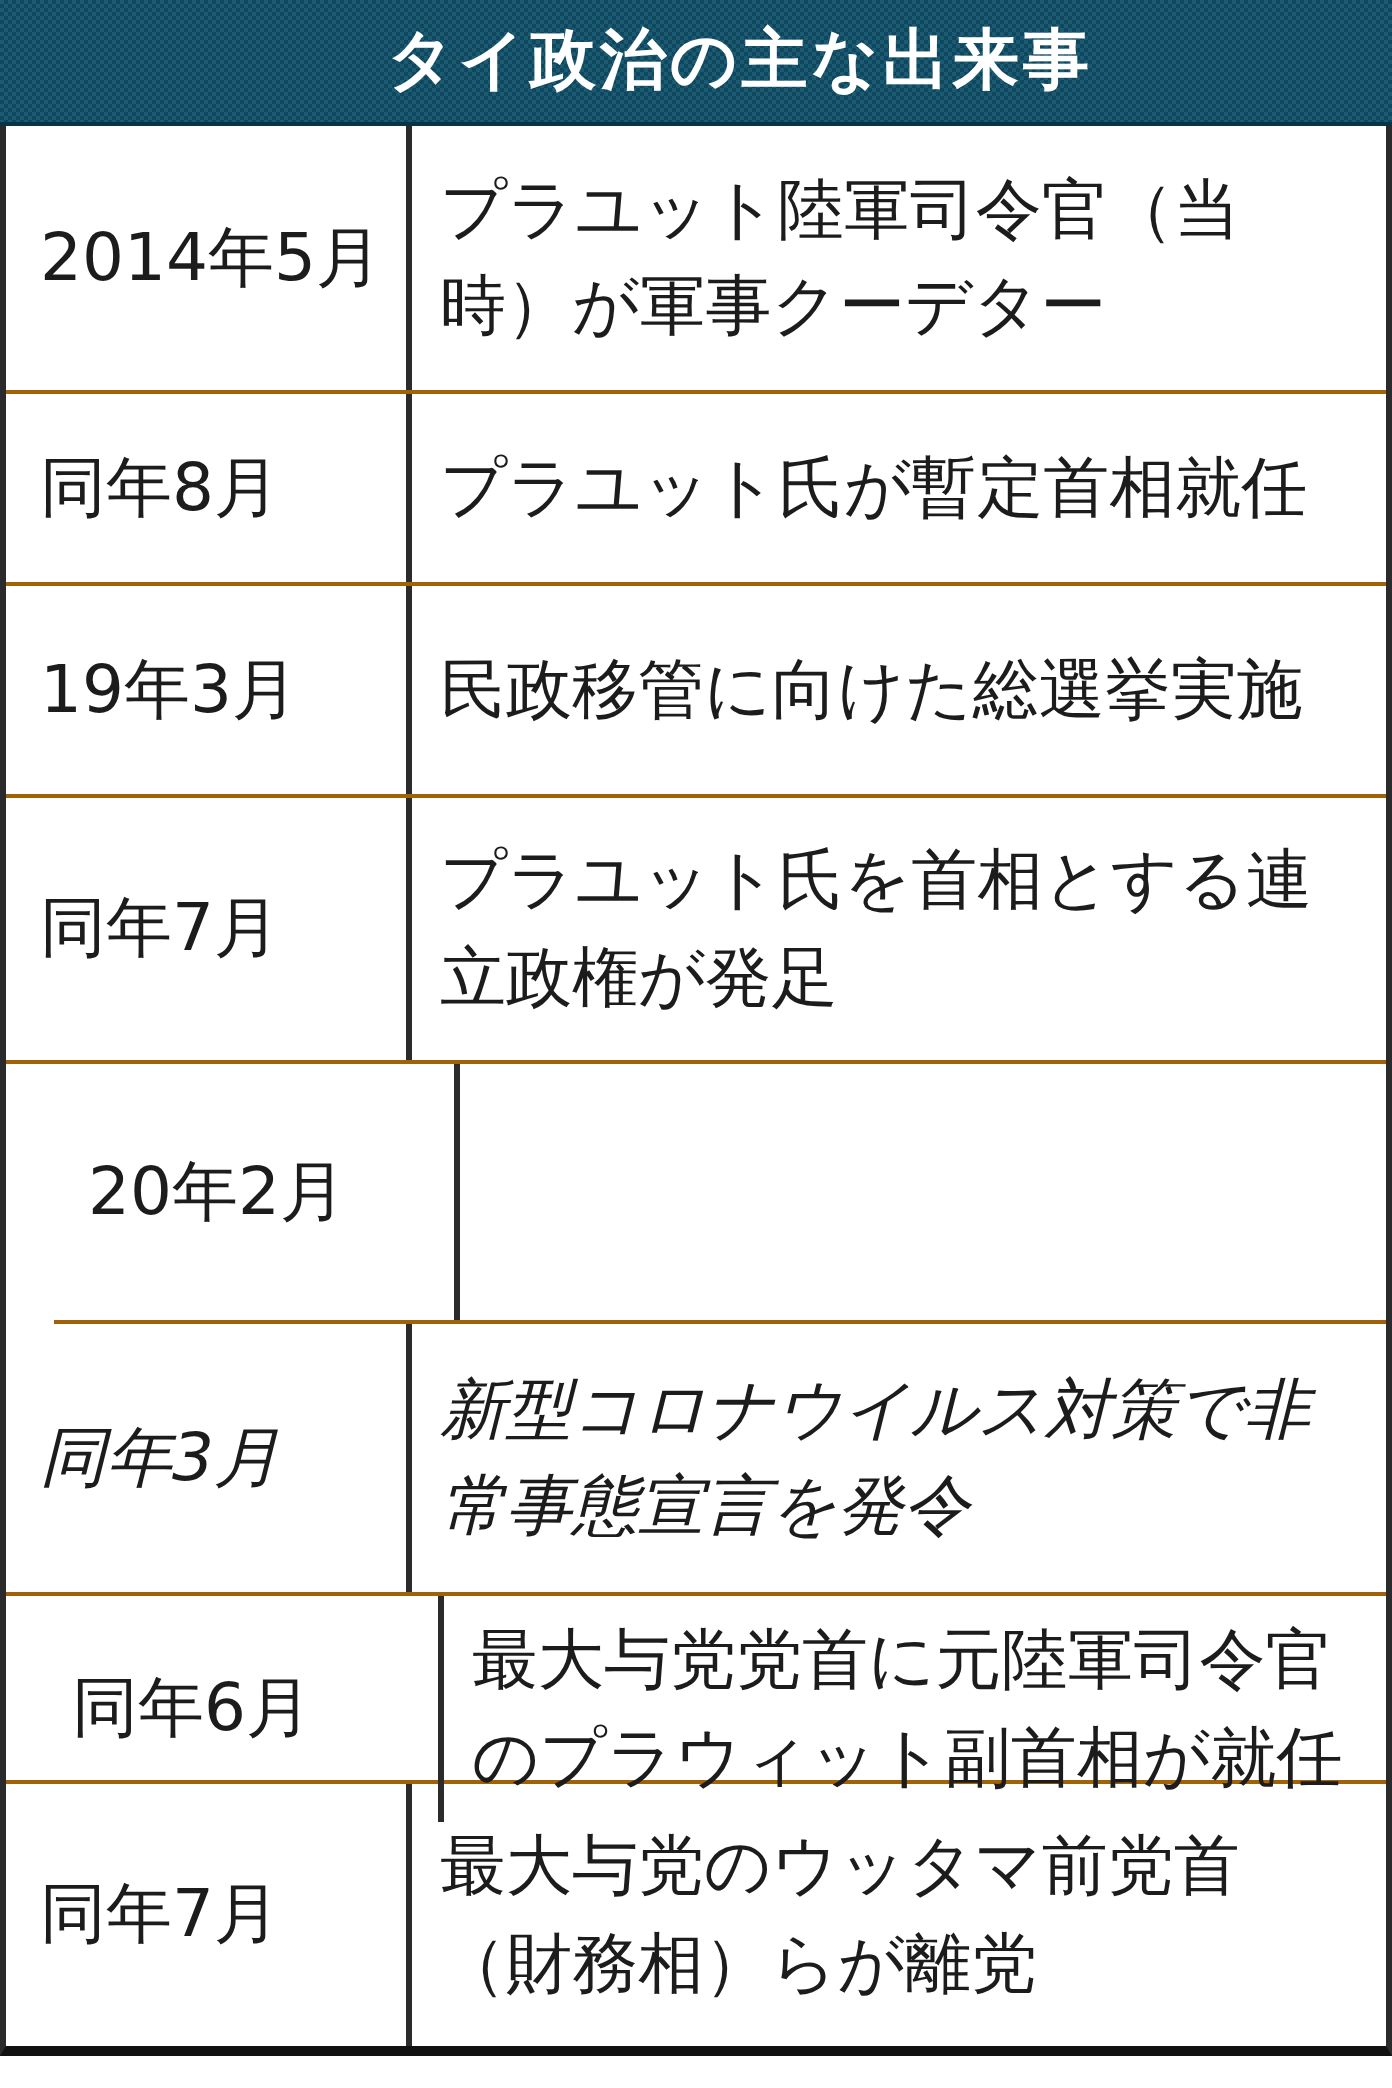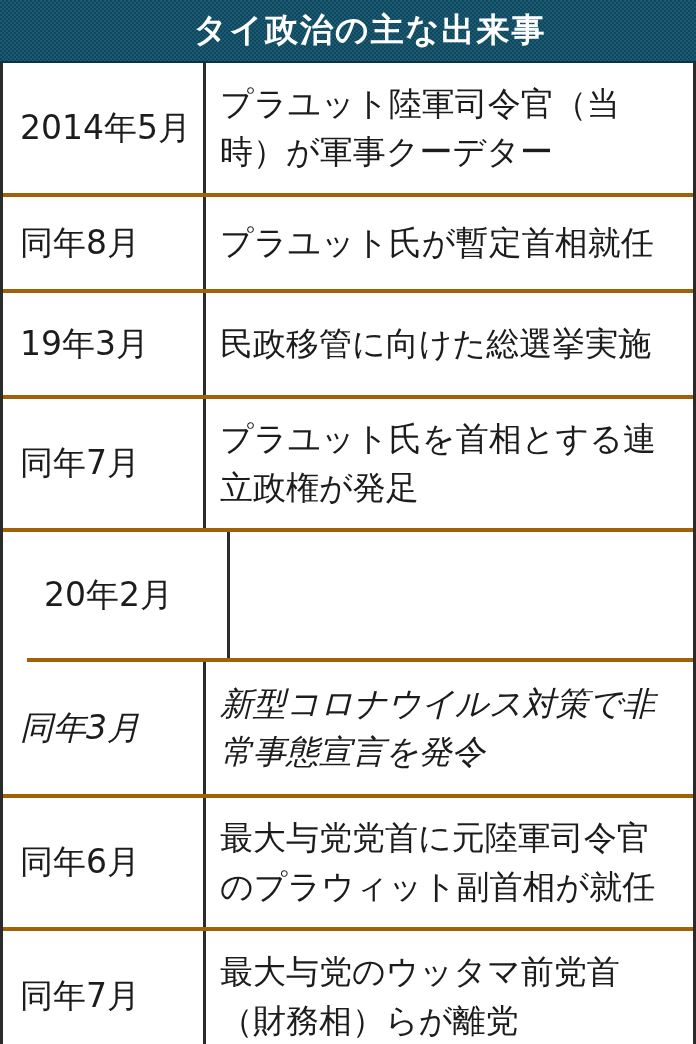--- a/index.html
+++ b/index.html
@@ -29,31 +29,31 @@
   }
   .table-body {
     border-left:3px solid #2b2b2b;
     border-right:3px solid #2b2b2b;
     border-bottom:5px solid #111111;
     background:#ffffff;
   }
   .row {
     display:grid;
     grid-template-columns:203px 1fr;
-    border-bottom:4px solid #a16207;
+    border-bottom:2px solid #a16207;
   }
   .row:last-child { border-bottom:none; }
   
   .row:nth-child(1){ height:134px; }
   .row:nth-child(2){ height:96px; }
   .row:nth-child(3){ height:106px; }
   .row:nth-child(4){ height:133px; }
   .row:nth-child(5){ height:130px;margin-left:24px; }
   .row:nth-child(6){ height:136px;font-style:italic; }
-  .row:nth-child(7){ height:133px; }
+  .row:nth-child(7){ height:94px;padding-left:16px; }
   .row:nth-child(8){ height:131px; }
   .cell {
     display:flex; align-items:center;
     font-size:33px;
     line-height:1.47;
     color:#1c1c1c;
   }
   .date-cell {
     padding-left:17px;
     padding-right:6px;

